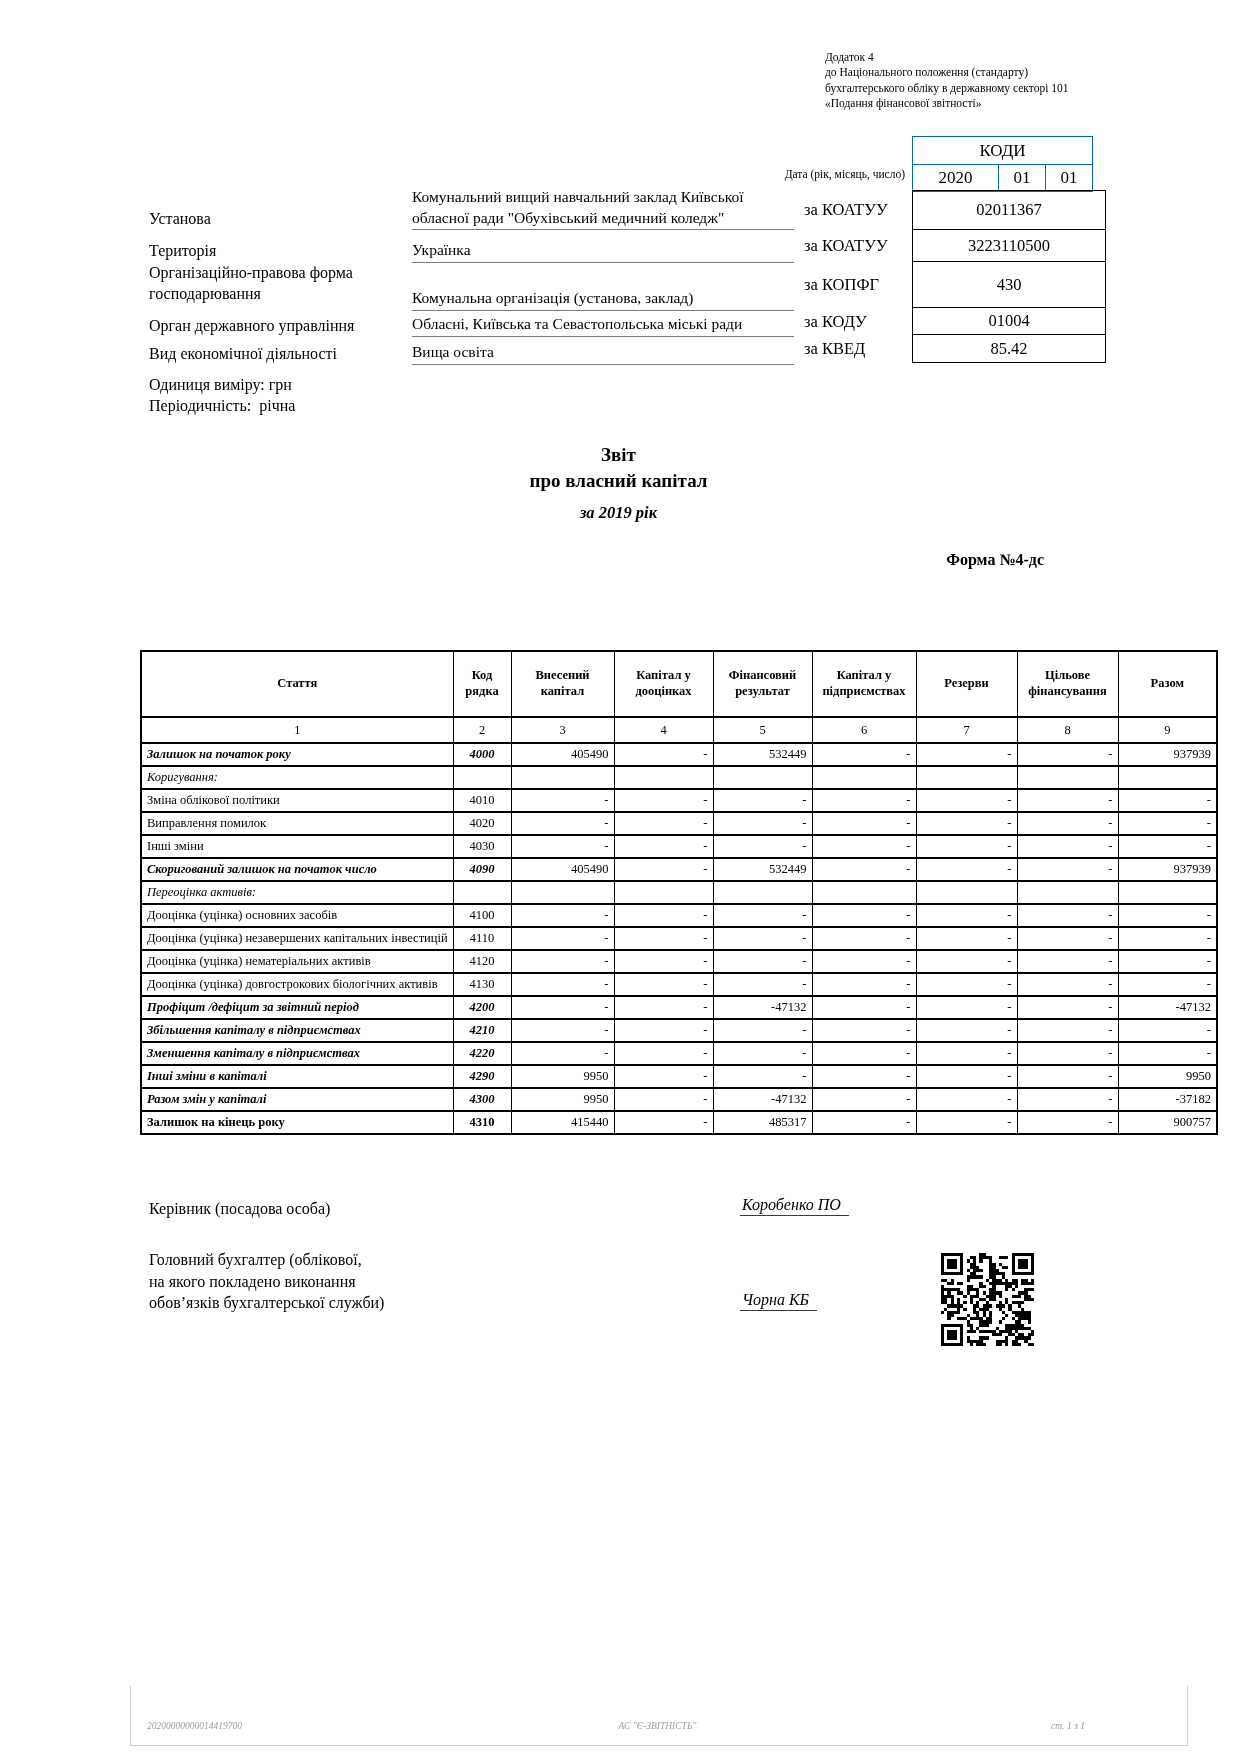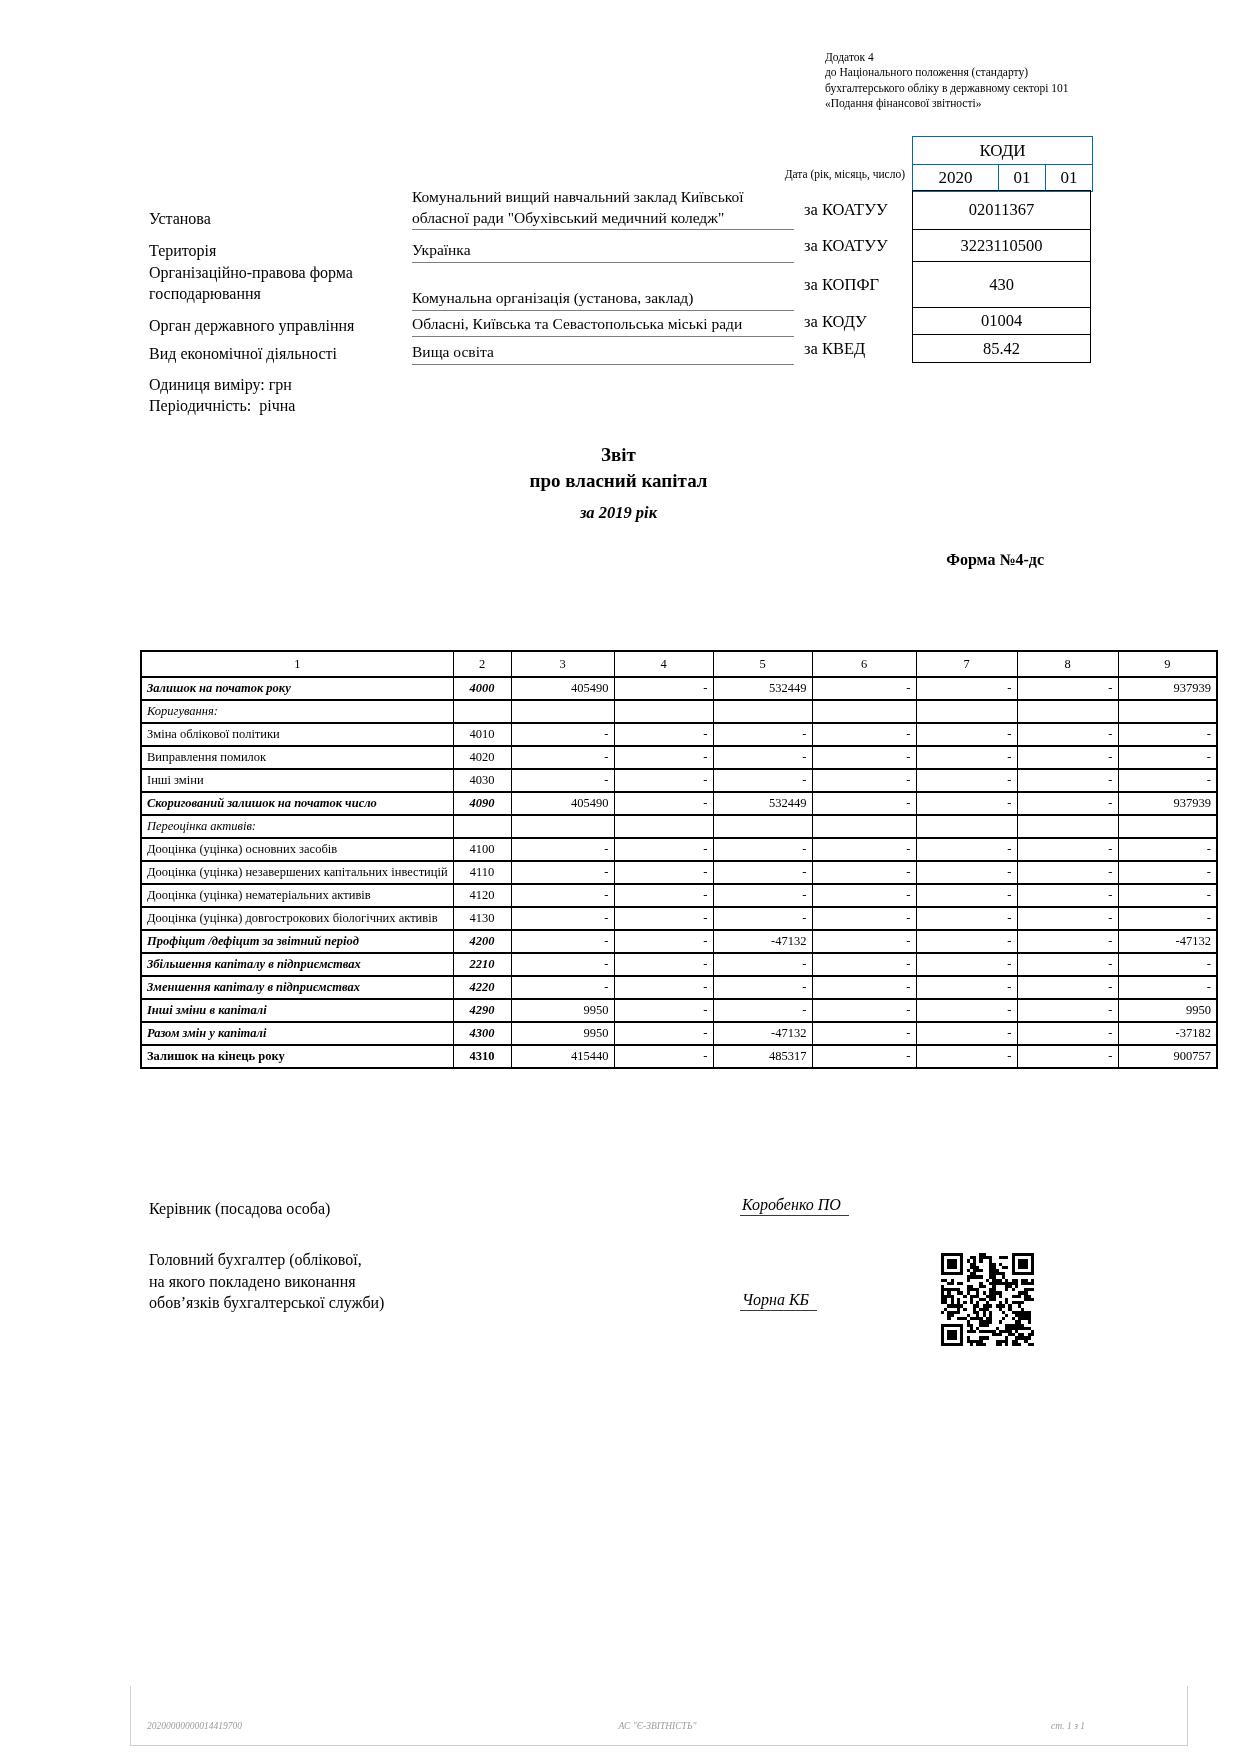--- a/index.html
+++ b/index.html
@@ -11,21 +11,21 @@
   .annotation{left:788px;top:50px;font-size:11.5px;line-height:1.33;}
 
   
   .date-label{left:600px;top:168px;width:268px;text-align:right;font-size:11.5px;}
   .kody{left:875px;top:136px;border-collapse:collapse;}
   .kody td{border:1px solid #0369a1;text-align:center;font-size:17px;padding:0;}
   .kody .kody-title{width:177px;height:27px;}
   .kody .d1{width:85px;height:26px;}
   .kody .d2,.kody .d3{width:46px;}
 
-  .code-boxes{left:875px;top:190px;width:179px;}
+  .code-boxes{left:875px;top:190px;width:194px;}
   .code-box{box-sizing:border-box;border:1px solid #000;margin-top:-1px;display:flex;
             align-items:center;justify-content:center;font-size:16.5px;}
   .code-box.h1{height:40px;margin-top:0;}
   .code-box.h2{height:33px;}
   .code-box.h3{height:47px;}
   .code-box.h4{height:28px;}
   .code-box.h5{height:29px;}
   .za-label{left:767px;font-size:16.5px;}
 
   
@@ -135,20 +135,31 @@
         <col style="width:58px">
         <col style="width:103px">
       <col style="width:99px">
         <col style="width:99px">
         <col style="width:104px">
       <col style="width:101px">
         <col style="width:101px">
         <col style="width:99px">
     </colgroup>
     <thead>
+      <tr>
+        <th>Стаття</th>
+        <th>Код рядка</th>
+        <th>Внесений капітал</th>
+        <th>Капітал у дооцінках</th>
+        <th>Фінансовий результат</th>
+        <th>Капітал у підприємствах</th>
+        <th>Резерви</th>
+        <th>Цільове фінансування</th>
+        <th>Разом</th>
+      </tr>
       <tr class="nums">
         <td>1</td>
         <td>2</td>
         <td>3</td>
         <td>4</td>
         <td>5</td>
         <td>6</td>
         <td>7</td>
         <td>8</td>
         <td>9</td>
@@ -282,21 +293,21 @@
       <td class="c-val">-</td>
       <td class="c-val">-</td>
       <td class="c-val">-47132</td>
       <td class="c-val">-</td>
       <td class="c-val">-</td>
       <td class="c-val">-</td>
       <td class="c-val">-47132</td>
     </tr>
         <tr class="trow bi">
       <td class="c-name">Збільшення капіталу в підприємствах</td>
-      <td class="c-code">2210</td>
+      <td class="c-code">4210</td>
       <td class="c-val">-</td>
       <td class="c-val">-</td>
       <td class="c-val">-</td>
       <td class="c-val">-</td>
       <td class="c-val">-</td>
       <td class="c-val">-</td>
       <td class="c-val">-</td>
     </tr>
         <tr class="trow bi">
       <td class="c-name">Зменшення капіталу в підприємствах</td>

